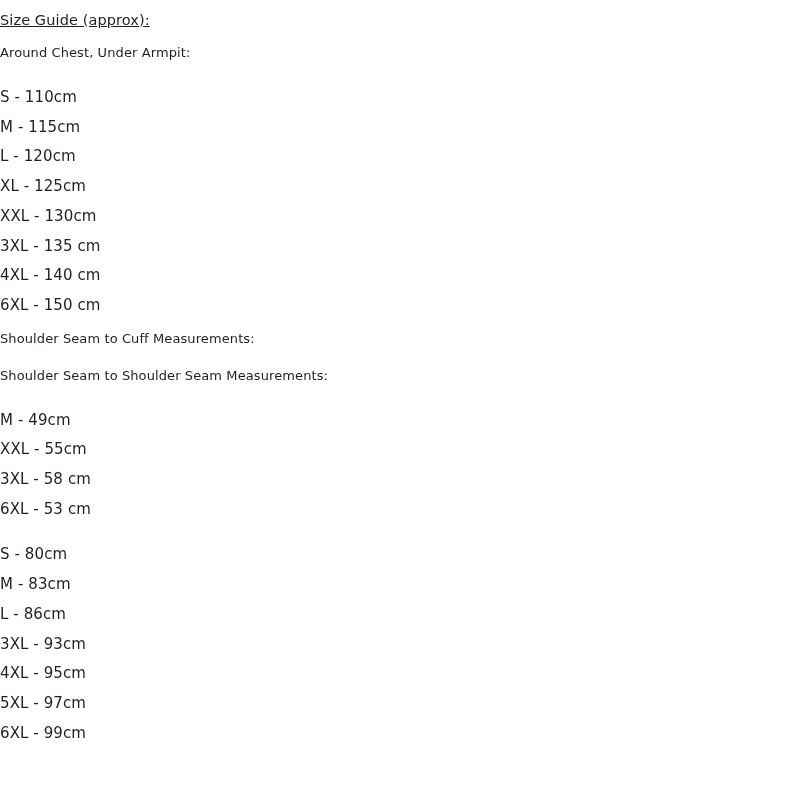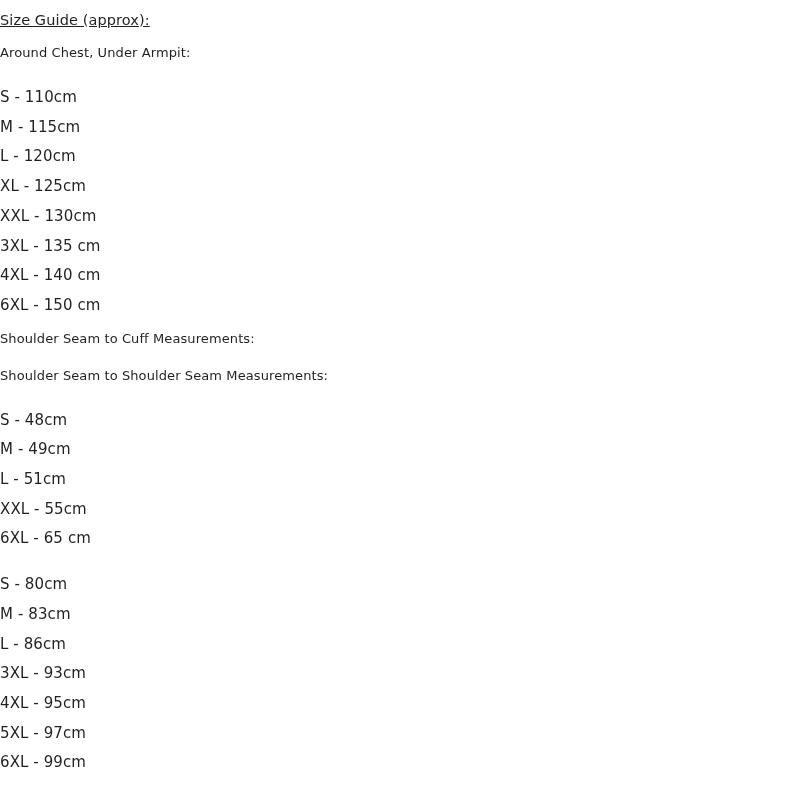--- a/index.html
+++ b/index.html
@@ -82,25 +82,24 @@
   <div class="section">
     <div class="section-heading">Shoulder Seam to Cuff Measurements:</div>
   </div>
 
   <div class="sp-s2-to-s3"></div>
 
   <div class="section">
     <div class="section-heading">Shoulder Seam to Shoulder Seam Measurements:</div>
     <div class="sp-h-to-rows-3"></div>
     <div class="rows">
-      <div class="row">S - 48cm</div>
       <div class="row">M - 49cm</div>
-      <div class="row">L - 51cm</div>
       <div class="row">XXL - 55cm</div>
-      <div class="row">6XL - 65 cm</div>
+      <div class="row">3XL - 58 cm</div>
+      <div class="row">6XL - 53 cm</div>
     </div>
   </div>
 
   <div class="sp-s3-to-s4"></div>
 
   <div class="section">
     <div class="rows">
       <div class="row">S - 80cm</div>
       <div class="row">M - 83cm</div>
       <div class="row">L - 86cm</div>

